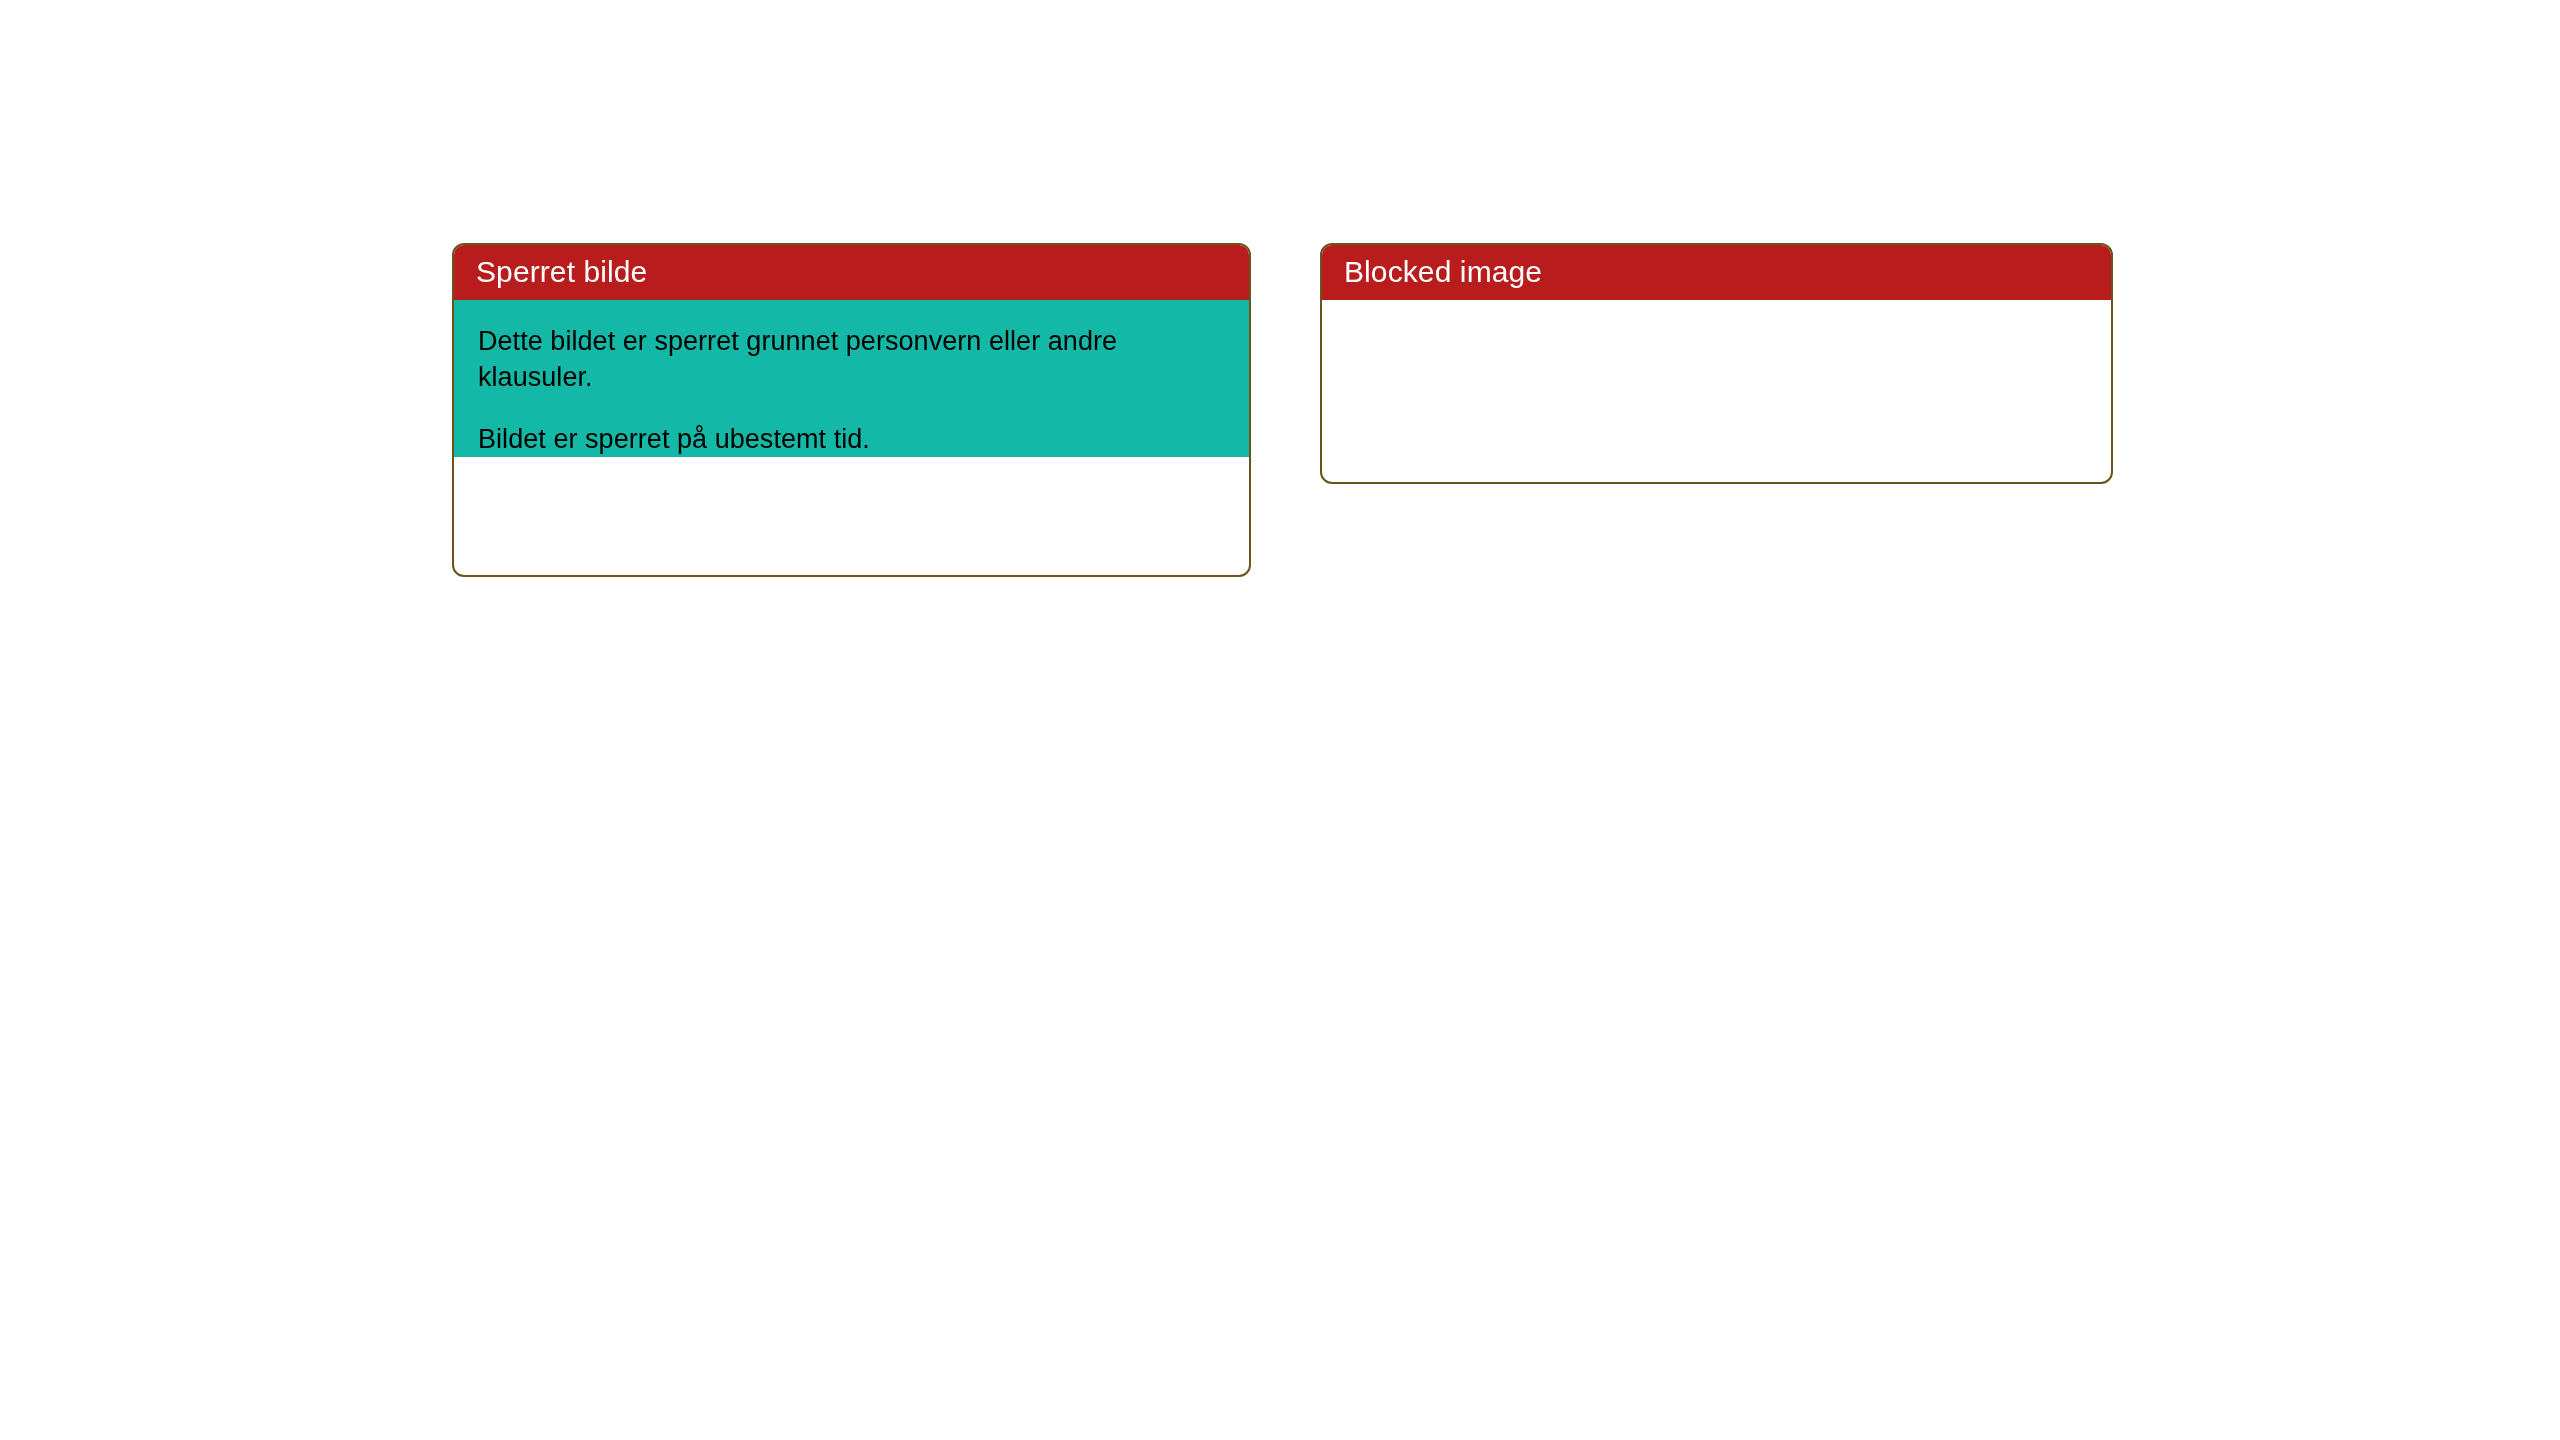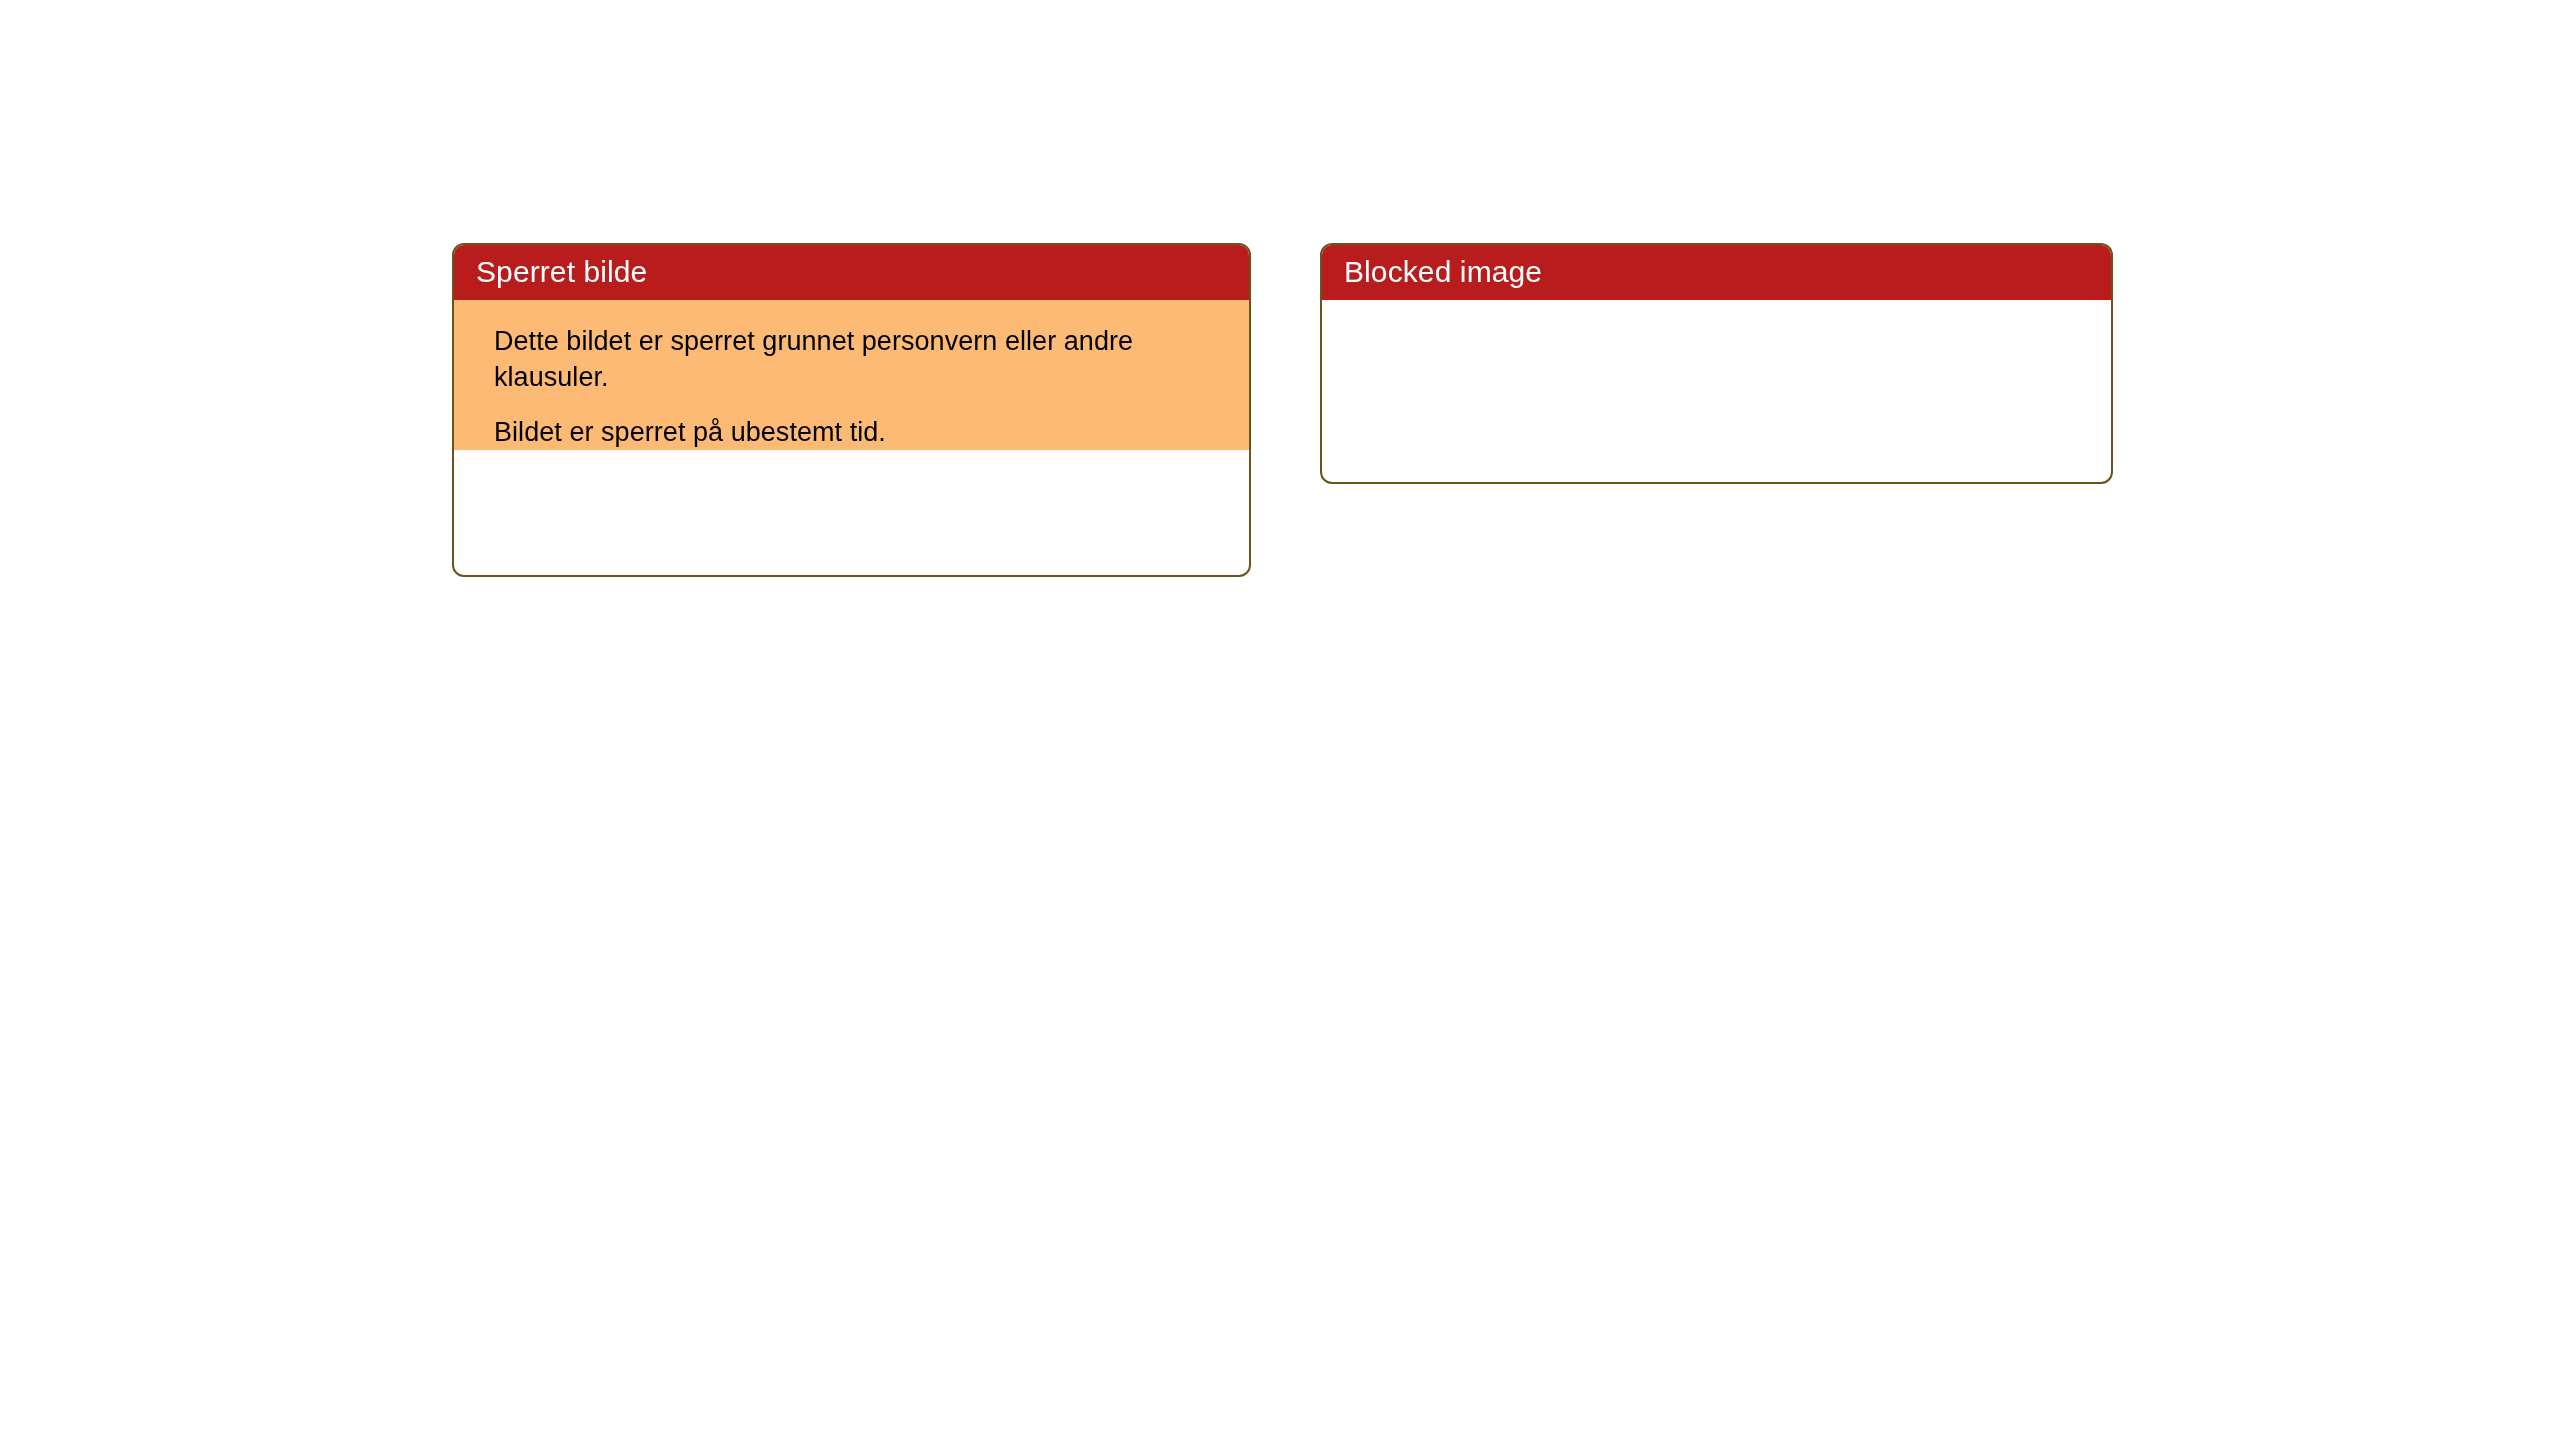--- a/index.html
+++ b/index.html
@@ -50,35 +50,35 @@
     color: #ffffff;
     font-size: 30px;
     font-weight: 400;
     line-height: 34px;
     letter-spacing: 0.1px;
     white-space: nowrap;
   }
 
   .card-body {
     box-sizing: border-box;
-    padding: 23px 26px 0 40px;
-    background: #fdba74;
+    padding: 23px 26px 0 24px;
+    background: #14b8a6;
   }
 
   .card-body p {
     margin: 0;
     color: #000000;
     font-size: 27px;
     line-height: 36px;
     font-weight: 400;
     letter-spacing: 0.05px;
   }
 
   .card-body p.spaced-top {
-    margin-top: 19px;
+    margin-top: 26px;
   }
 </style>
 </head>
 <body>
 
 <div id="stage">
 
   <section class="notice-card card-no">
     <div class="card-header">
       <h1 class="card-title">Sperret bilde</h1>

